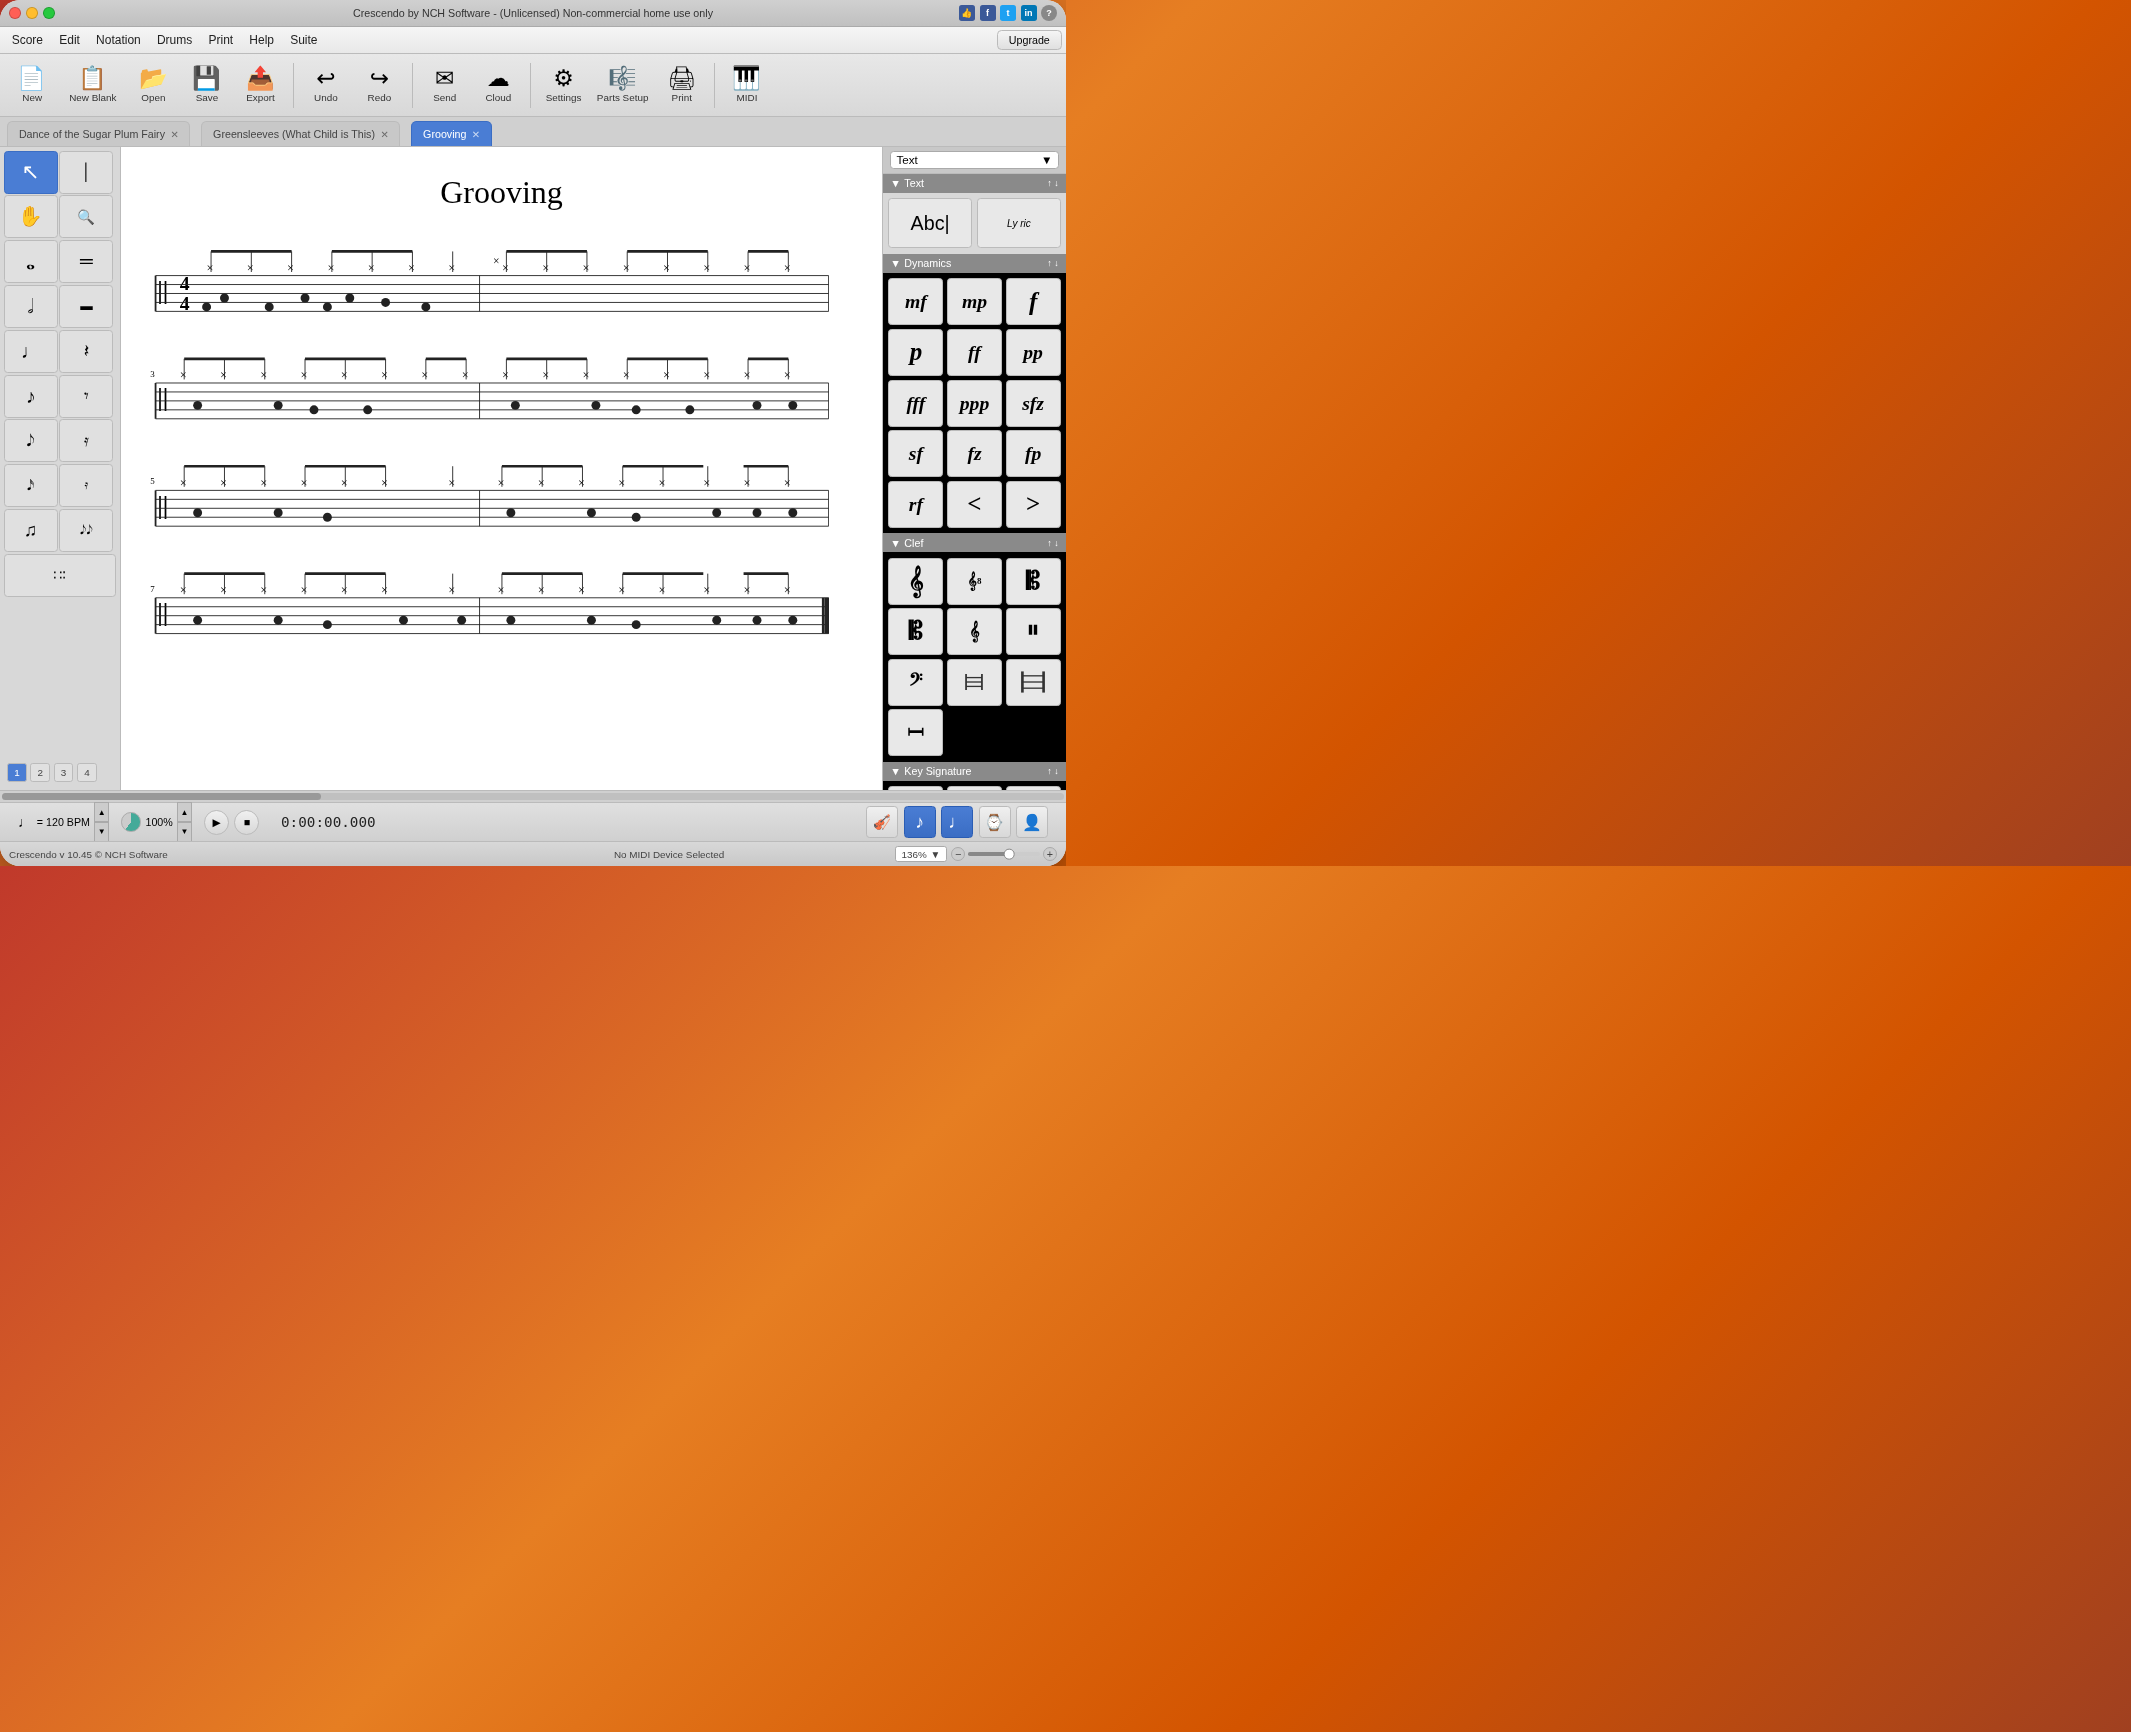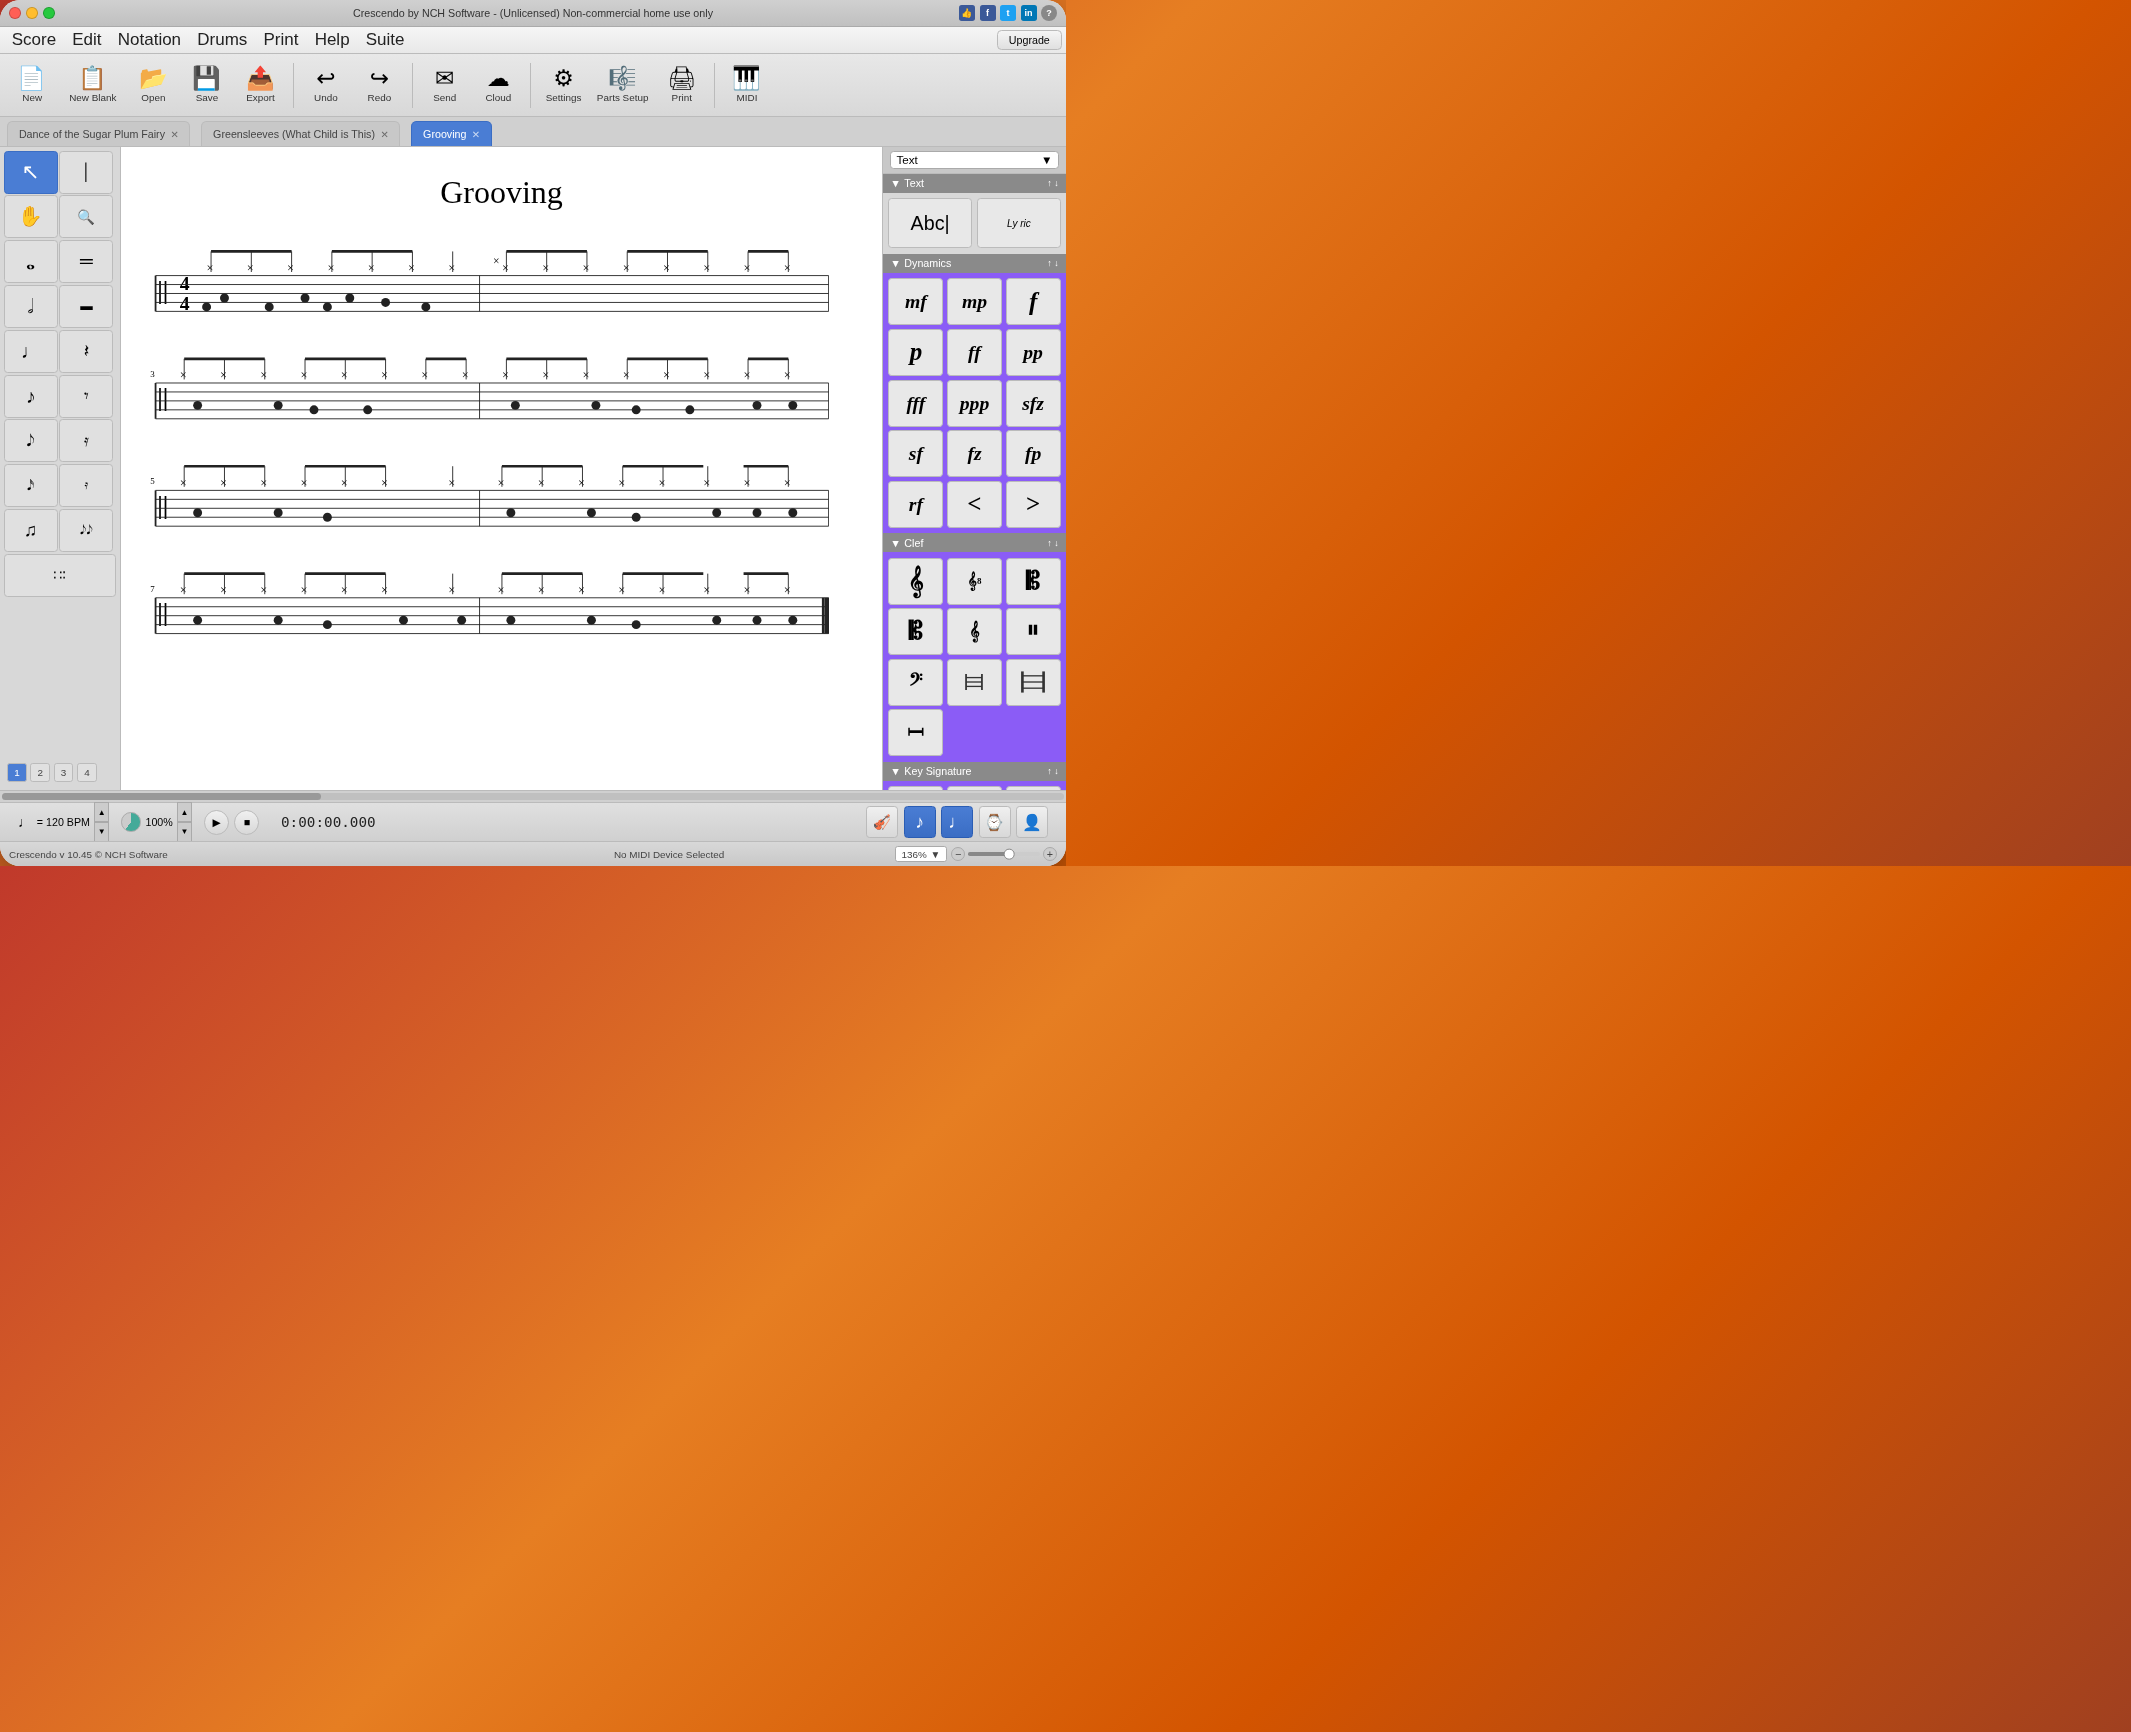--- a/index.html
+++ b/index.html
@@ -85,21 +85,21 @@
       height: 27px;
       display: flex;
       align-items: center;
       padding: 0 4.5px;
       border-bottom: 0.9px solid #bbb;
       gap: 1.8px;
     }
     .menu-item {
       padding: 2.7px 7.2px;
       border-radius: 3.6px;
-      font-size: 17px;
+      font-size: 12px;
       color: #222;
       cursor: pointer;
     }
     .menu-upgrade {
       margin-left: auto;
       background: linear-gradient(to bottom, #f5f5f5, #e0e0e0);
       border: 0.9px solid #bbb;
       border-radius: 4.5px;
       padding: 2.7px 10.7px;
       font-size: 10.7px;
@@ -307,21 +307,21 @@
     }
     .section-arrow {
       font-size: 9px;
       cursor: pointer;
     }
     .panel-grid {
       display: grid;
       grid-template-columns: repeat(3, 1fr);
       gap: 3.6px;
       padding: 5.4px;
-      background: #8b5cf6;
+      background: #000000;
     }
     .panel-item {
       background: #e8e8e8;
       border: 0.9px solid #bbb;
       border-radius: 3.6px;
       height: 47px;
       display: flex;
       align-items: center;
       justify-content: center;
       cursor: pointer;

